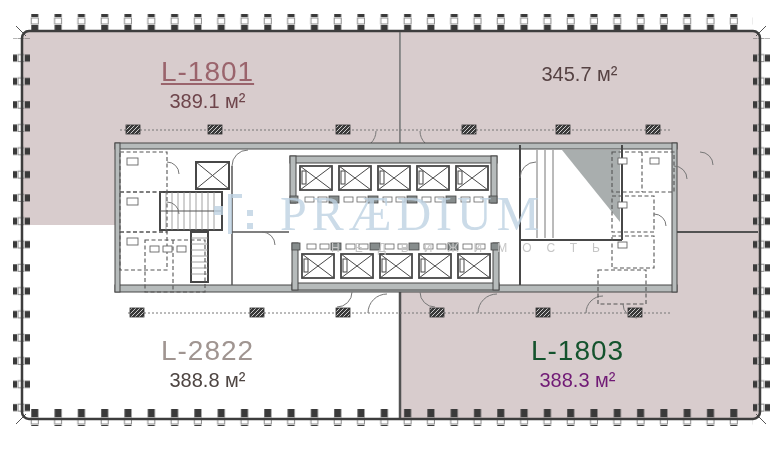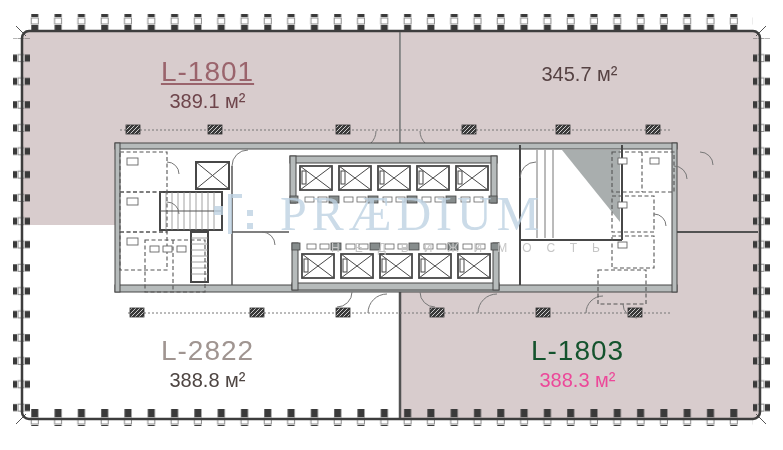--- a/index.html
+++ b/index.html
@@ -286,20 +286,20 @@
 
   <div class="unit-label u1801">
     <div class="unit-id" style="color: rgb(154, 100, 108); text-decoration: underline;">L-1801</div>
     <div class="unit-area" style="color: rgb(110, 69, 75);">389.1 м²</div>
   </div>
   <div class="unit-label u1802">
     <div class="unit-area" style="color: rgb(86, 66, 67);">345.7 м²</div>
   </div>
   <div class="unit-label u1803">
     <div class="unit-id" style="color: #14532d;">L-1803</div>
-    <div class="unit-area" style="color: #ec4899;">388.3 м²</div>
+    <div class="unit-area" style="color: #701a75;">388.3 м²</div>
   </div>
   <div class="unit-label u1804">
     <div class="unit-id" style="color: rgb(160, 149, 145);">L-2822</div>
     <div class="unit-area" style="color: rgb(78, 69, 66);">388.8 м²</div>
   </div>
 
 </div>
 
 </body></html>

